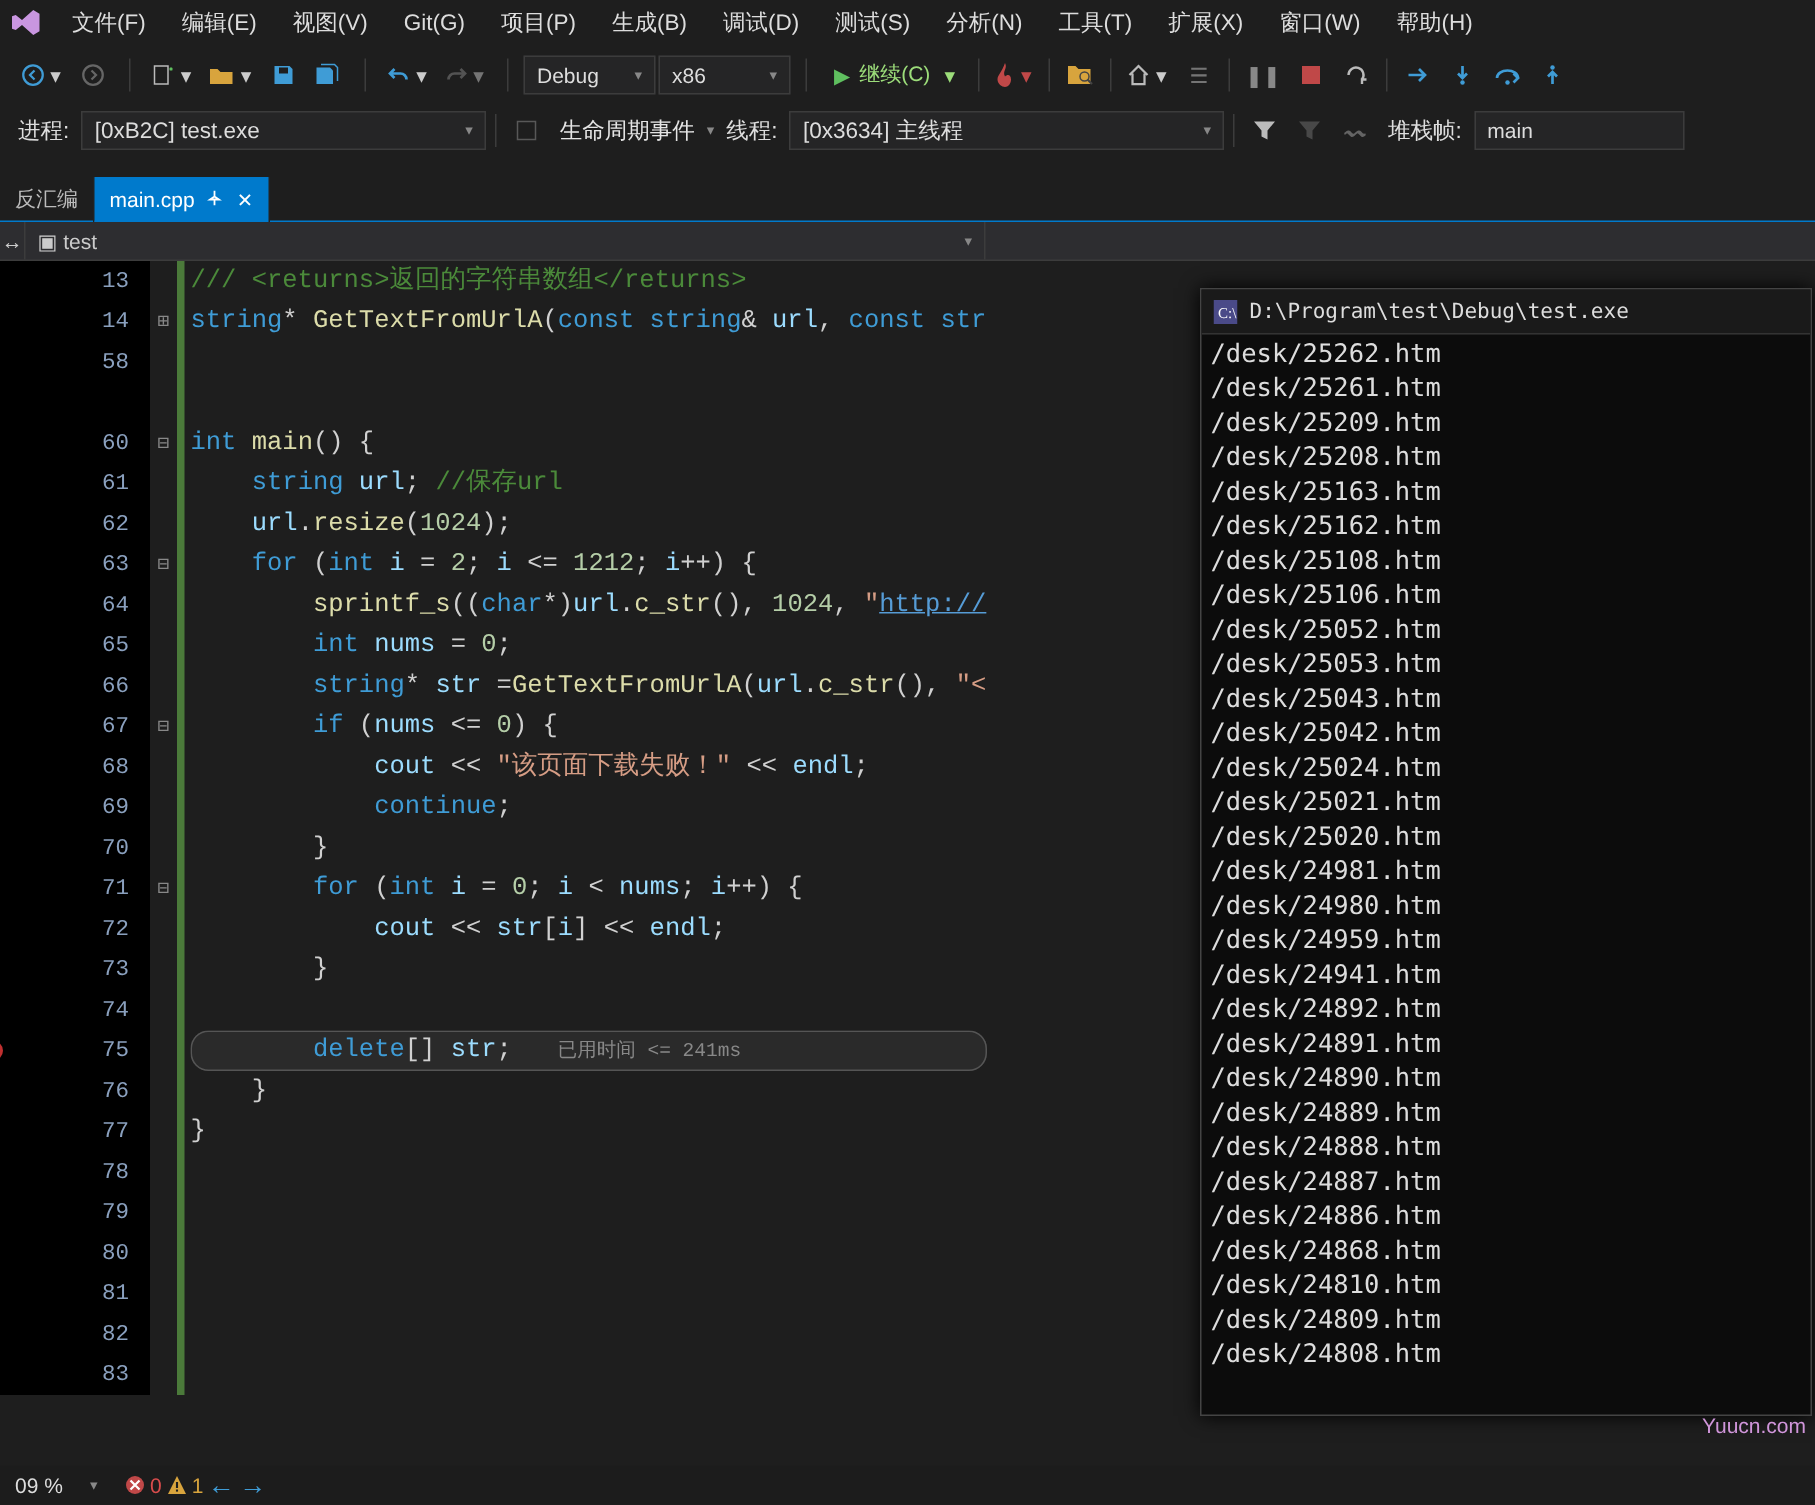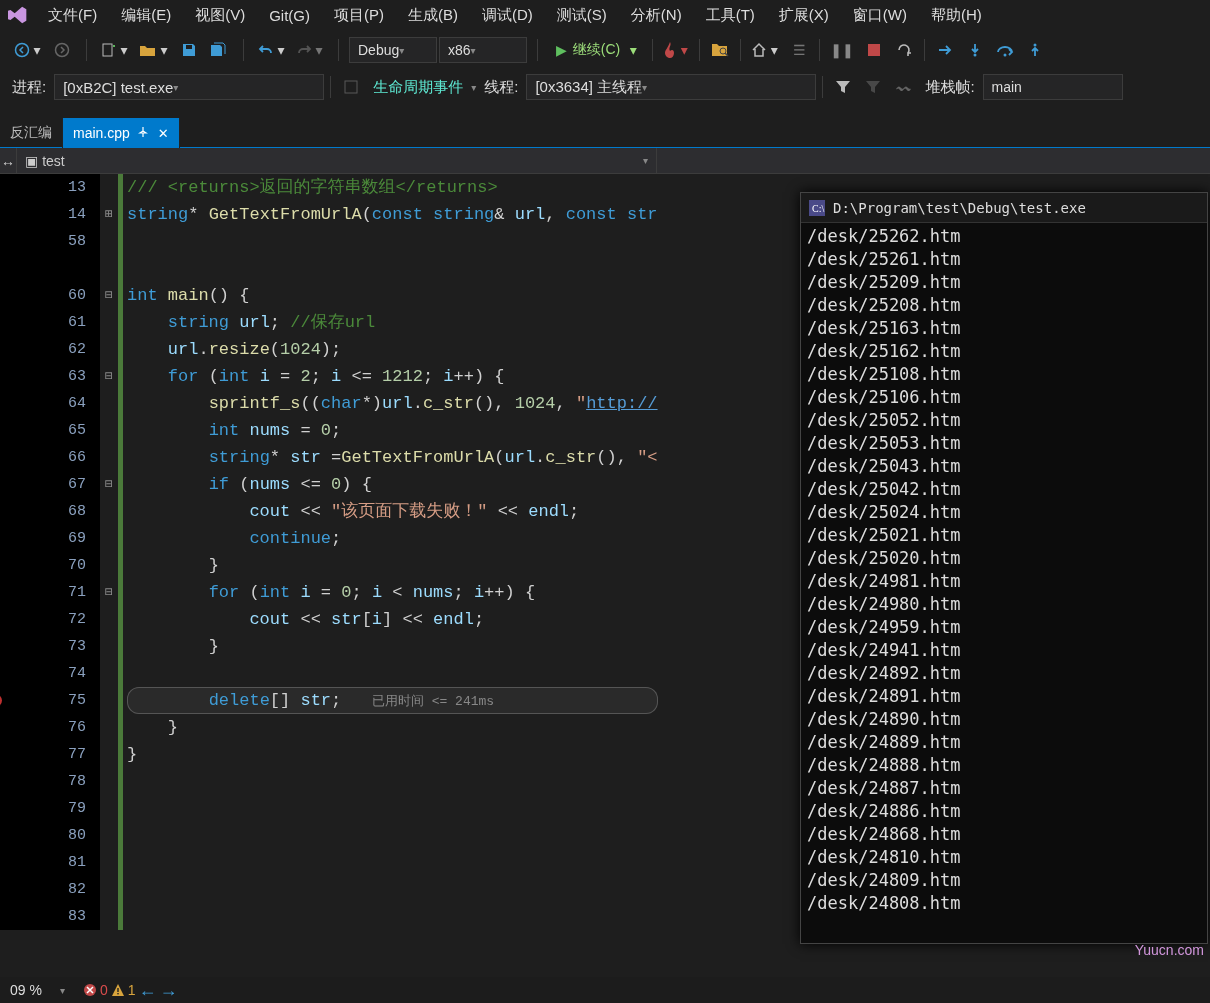--- a/index.html
+++ b/index.html
@@ -36,25 +36,25 @@
   .tb-group { display:flex; align-items:center; gap:2px; padding: 0 4px; height:100%; }
   .tb-sep { width:1px; height:22px; background:#3c3c3c; margin:0 4px; }
   .tb-btn {
     min-width: 28px; height:28px; display:flex; align-items:center; justify-content:center;
     color:#ccc; border:1px solid transparent; padding:0 3px;
   }
   .tb-dd { width:10px; height:10px; margin-left:2px; display:flex; align-items:center; justify-content:center;}
   .combo {
     height:26px; background:#252526; border:1px solid #3c3c3c; color:#ddd;
     display:flex; align-items:center; padding: 0 8px; min-width:88px;
-    font-size:14px;
+    justify-content:space-between; font-size:14px;
   }
   .combo.lg { min-width: 270px; font-size:15px; }
   .tb-label { color:#ddd; padding:0 6px; font-size:15px; }
-  .tb-label.dim { color:#5eead4; }
+  .tb-label.dim { color:#e5e5e5; }
   .btn-continue { color:#9cdd7a; display:flex; align-items:center; gap:6px; padding:0 8px; height:28px;}
   .btn-continue .tri { color:#5fbf5f; }
   .flame { color:#c04848; }
   
   .tabbar {
     height: 30px;
     background: #1e1e1e;
     display:flex; 
     border-bottom: 1px solid #007acc;
     margin-top:14px;

